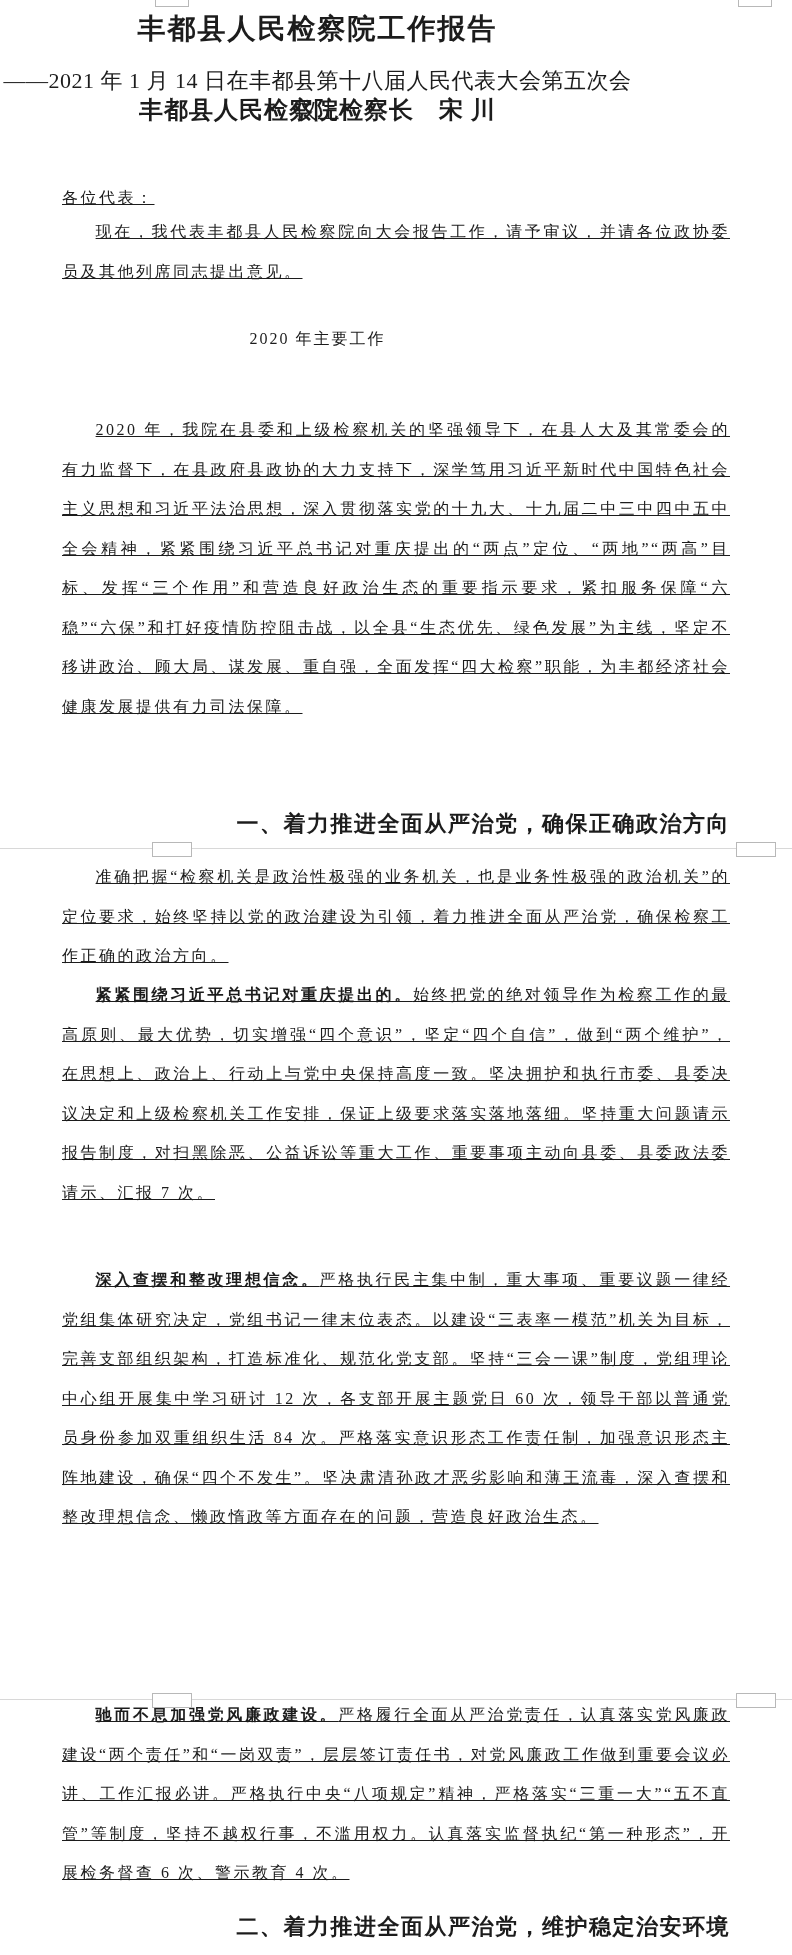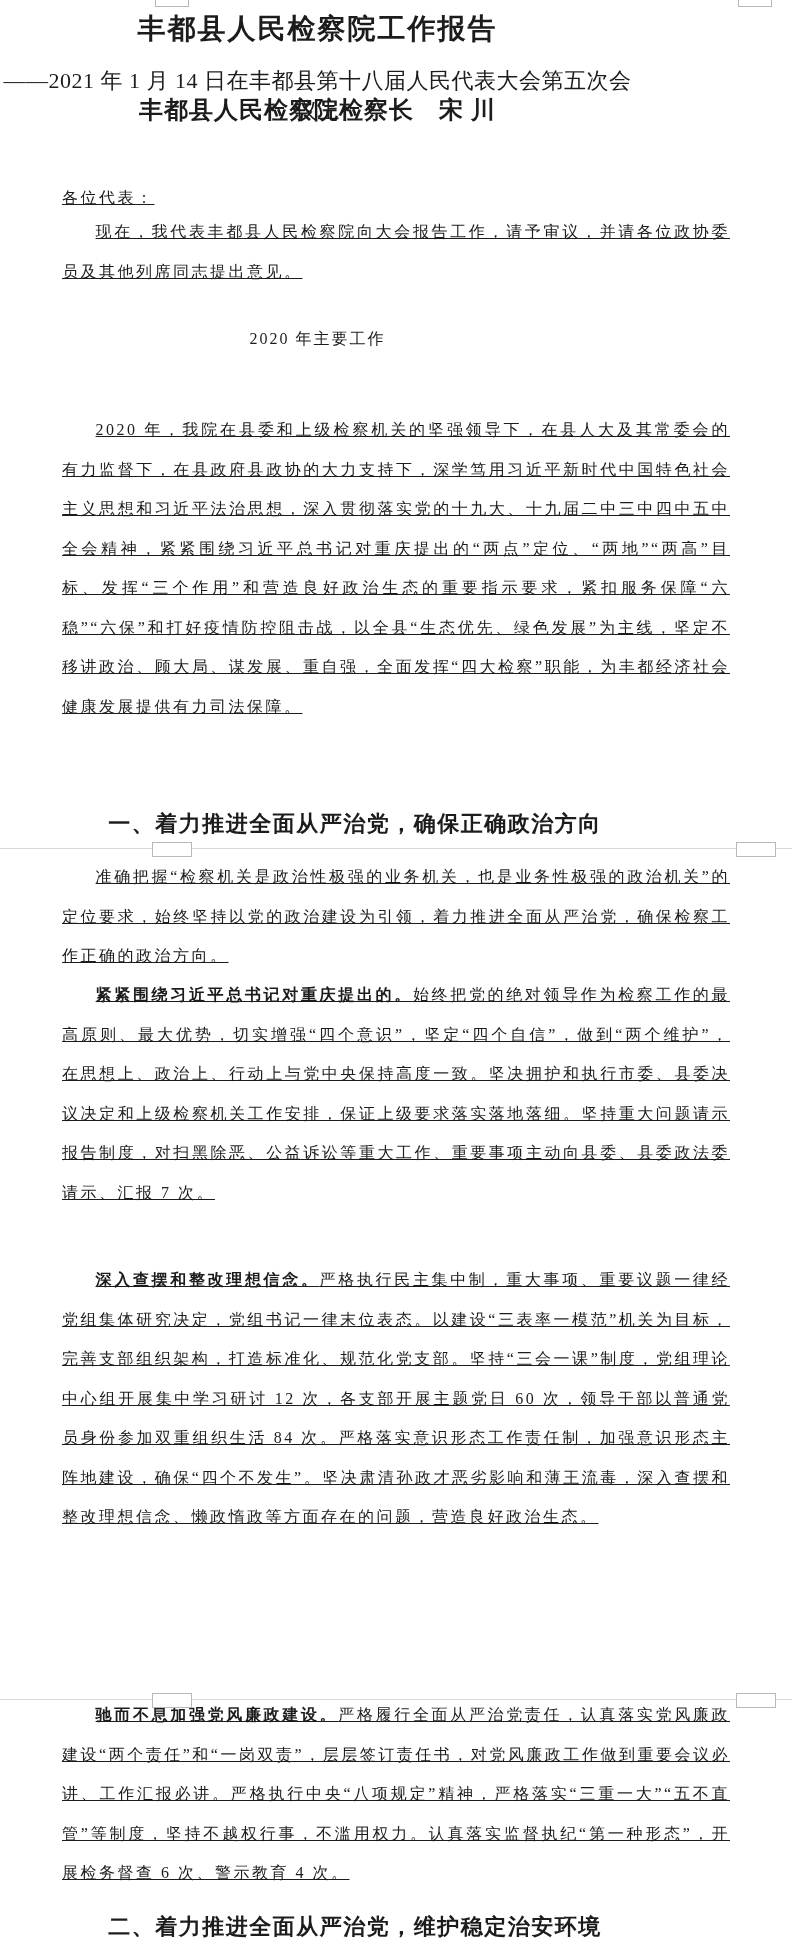--- a/index.html
+++ b/index.html
@@ -3,21 +3,21 @@
 <meta charset="utf-8">
 <style>
   html, body { margin: 0; padding: 0; background: #ffffff; }
   body {
     width: 792px; height: 1955px;
     position: relative;
     overflow: hidden;
     font-family: "Liberation Serif", "DejaVu Serif", serif;
     color: #1c1c1c;
   }
-  .abs { position: absolute; left: 62px; width: 668px; }
+  .abs { position: absolute; left: 62px; width: 668px; text-align: right; }
   .centered { left: 0; width: 635px; text-align: center; }
 
   .title {
     top: 10px;
     font-size: 28px; font-weight: bold;
     letter-spacing: 2px;
   }
   .subtitle {
     top: 66px;
     font-size: 22px; letter-spacing: 0.5px;

